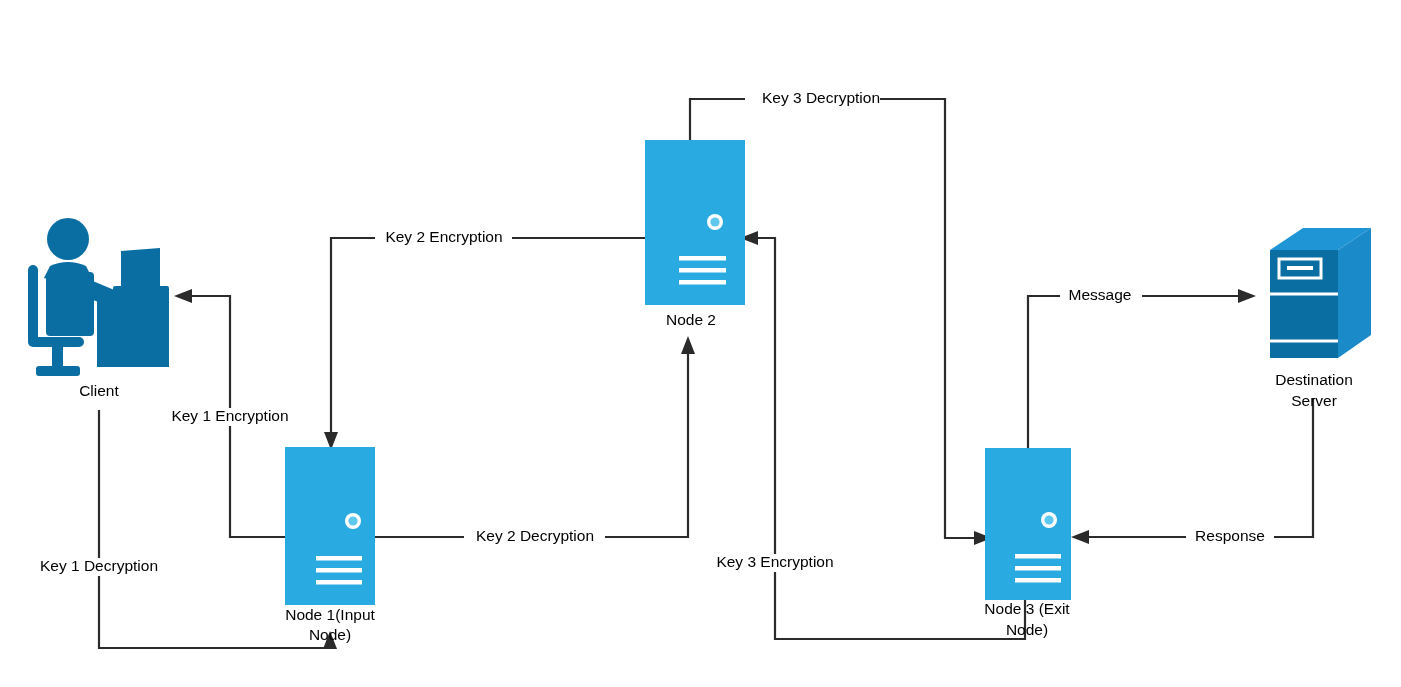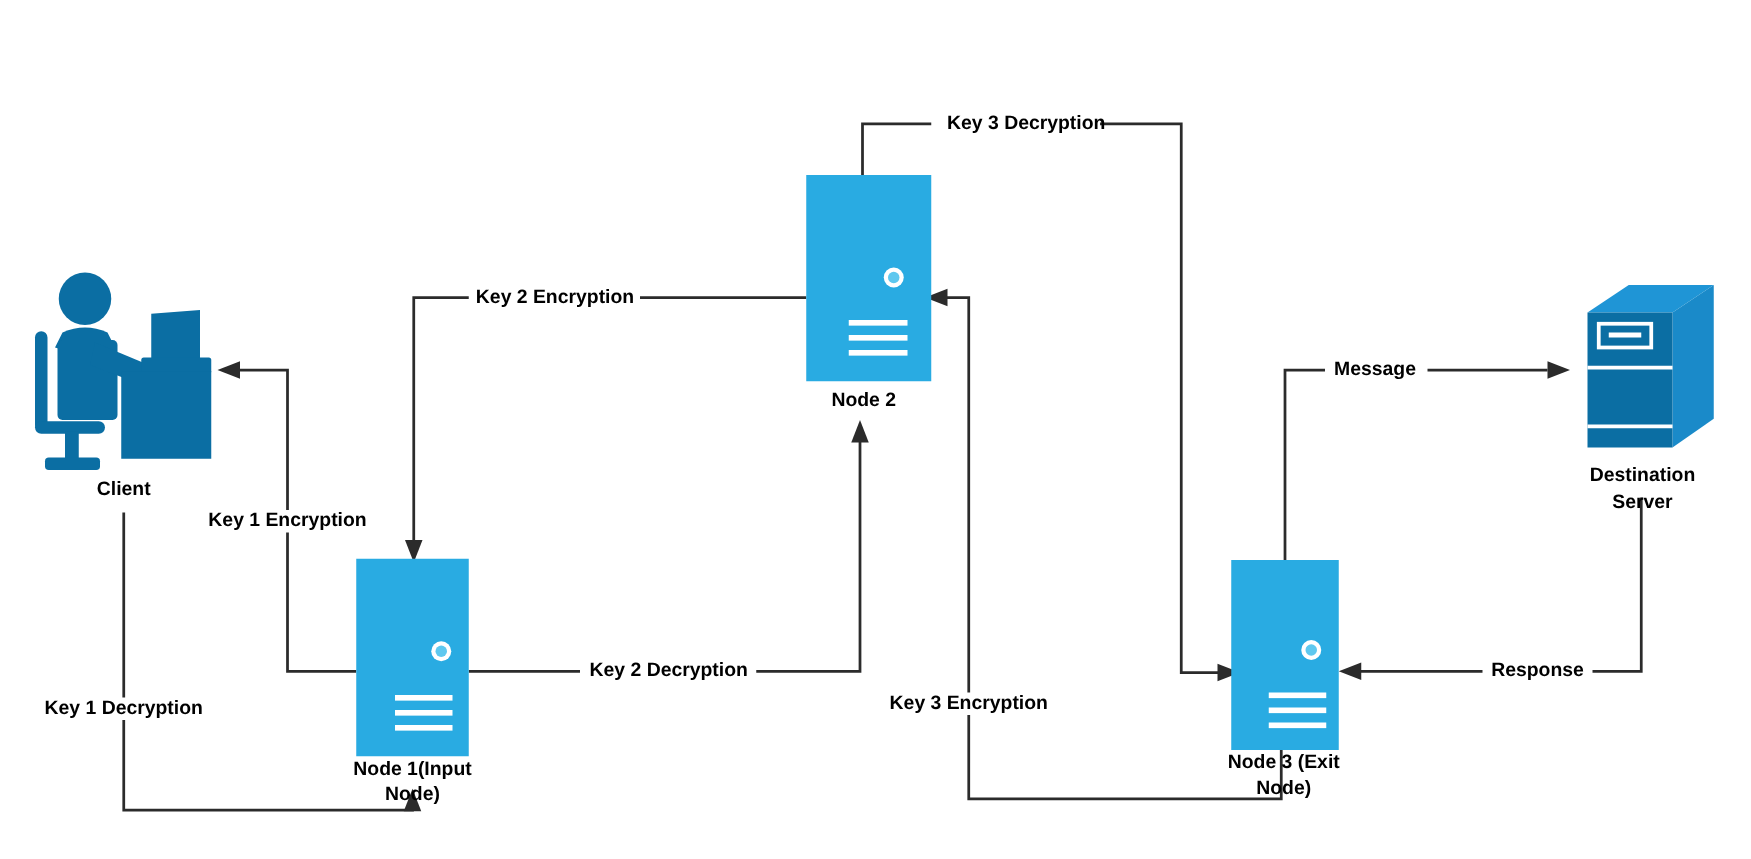--- a/index.html
+++ b/index.html
@@ -10,21 +10,20 @@
   body {
     width: 1401px;
     height: 687px;
     font-family: "Liberation Sans", sans-serif;
     overflow: hidden;
   }
   #diagram-root {
     position: relative;
     width: 1401px;
     height: 687px;
-    font-weight: bold;
   }
   svg#diagram {
     display: block;
     width: 1401px;
     height: 687px;
   }
   .edge-line {
     fill: none;
     stroke: #2b2b2b;
     stroke-width: 2.2;

